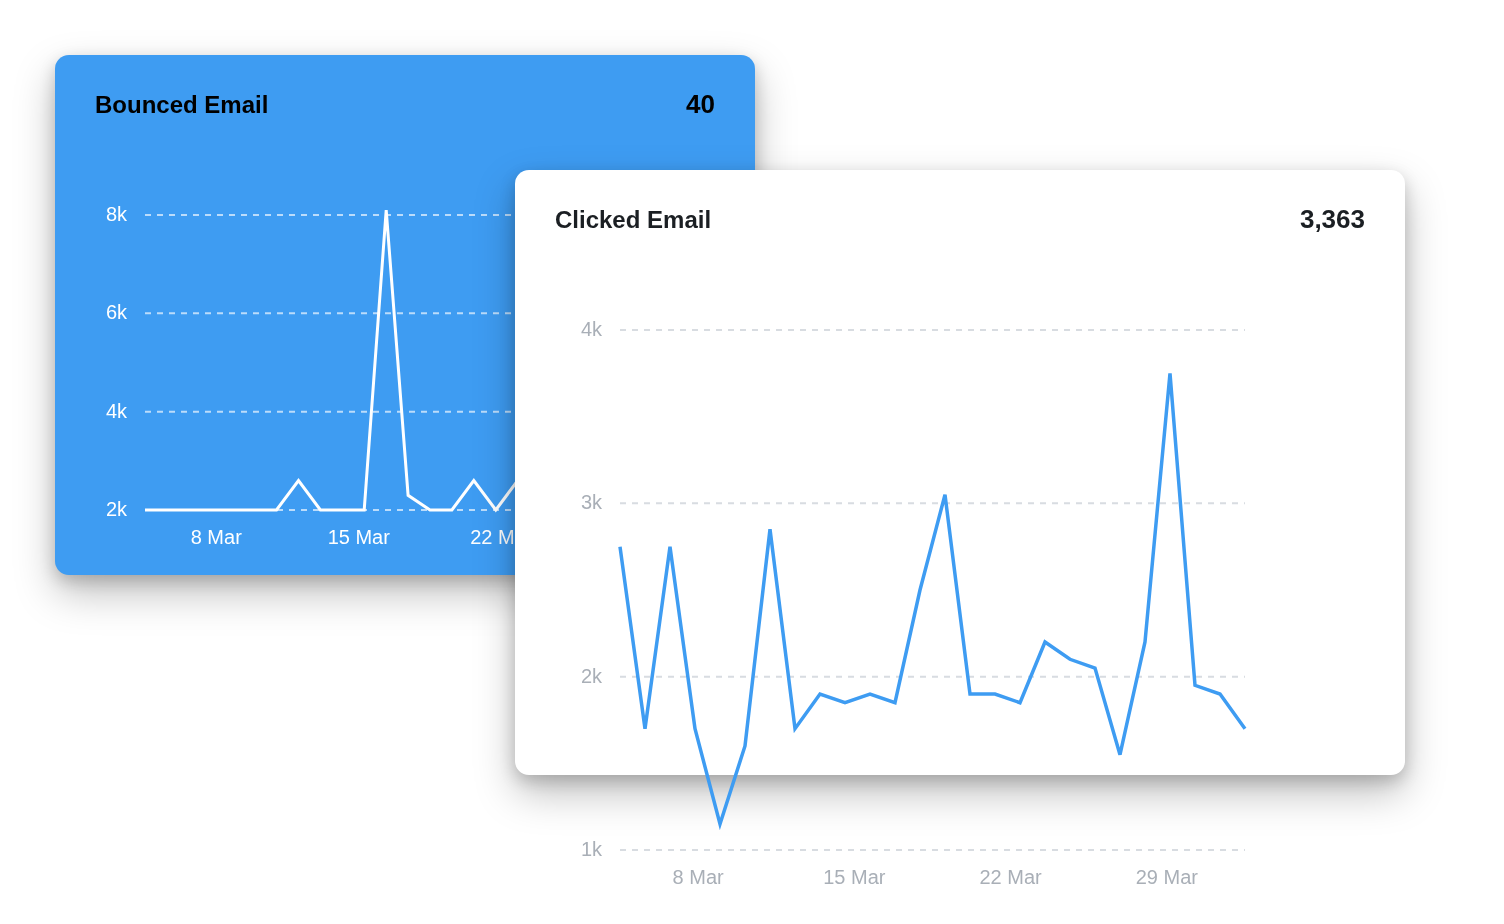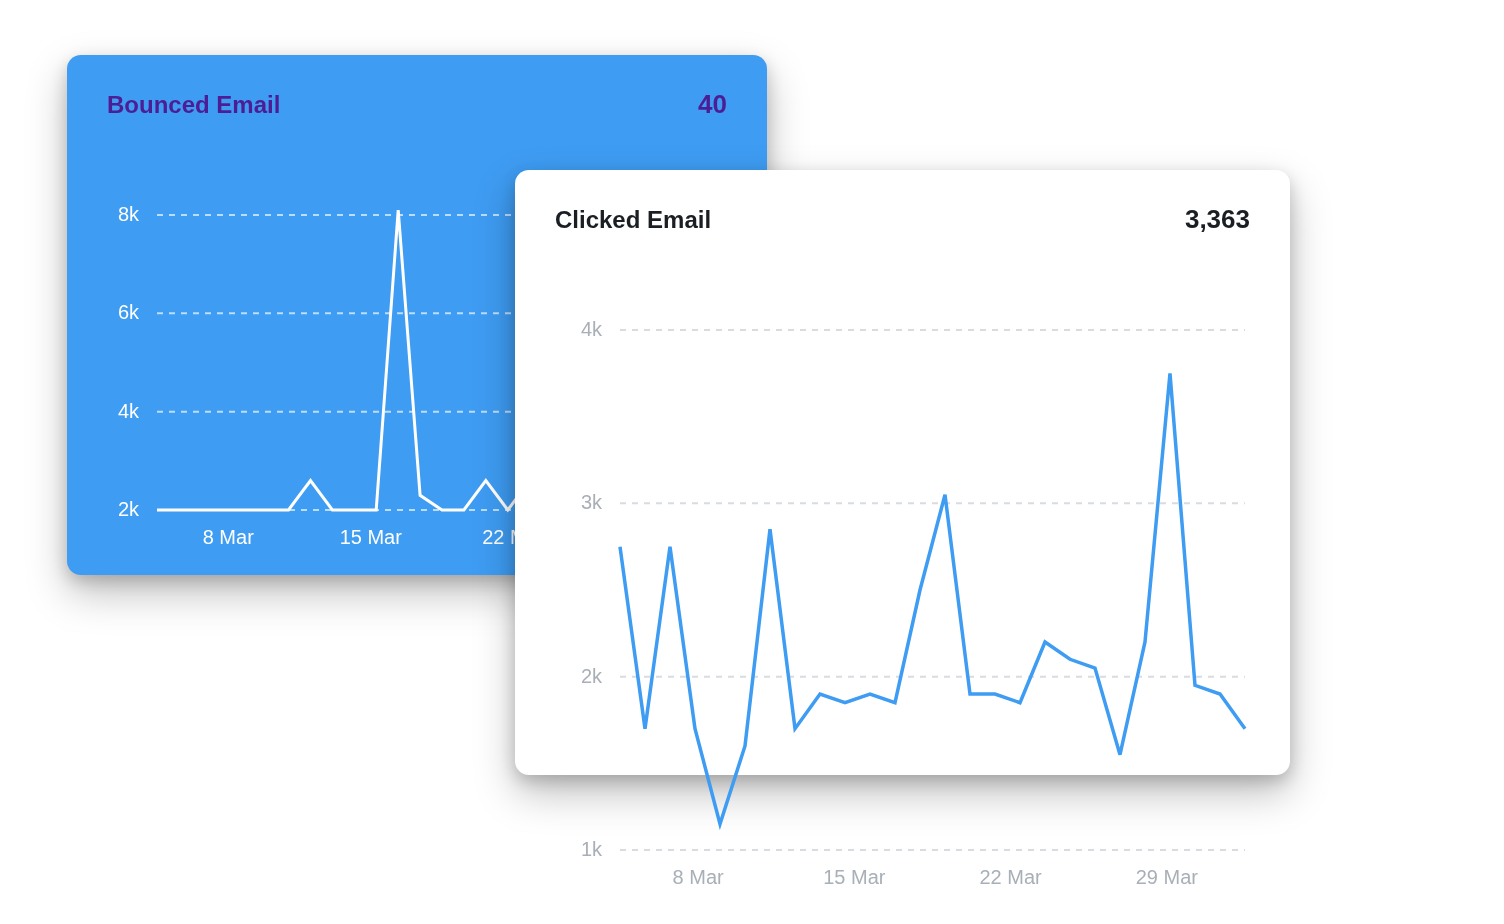--- a/index.html
+++ b/index.html
@@ -1,19 +1,19 @@
 <!DOCTYPE html>
 <html><head>
 <meta charset="utf-8">
 <style>
   html,body{margin:0;padding:0;width:1504px;height:924px;font-family:-apple-system,BlinkMacSystemFont,"Segoe UI",Helvetica,Arial,sans-serif;background:transparent;}
   .stage{position:relative;width:1504px;height:924px;}
   .card{position:absolute;border-radius:14px;box-shadow:0 18px 40px rgba(0,0,0,.25),0 6px 16px rgba(0,0,0,.18);}
-  .card-blue{left:67px;top:55px;width:700px;height:520px;background:#3e9cf2;color:#4c1d95;}
-  .card-white{left:515px;top:170px;width:775px;height:605px;background:#fff;color:#1f2328;}
+  .card-blue{left:55px;top:55px;width:700px;height:520px;background:#3e9cf2;color:#000000;}
+  .card-white{left:515px;top:170px;width:890px;height:605px;background:#fff;color:#1f2328;}
   .hdr{display:flex;justify-content:space-between;align-items:baseline;padding:34px 40px 0 40px;}
   .title{font-size:24px;font-weight:600;}
   .value{font-size:26px;font-weight:600;}
   .card-white .title{color:#1b1f23;}
   .card-white .value{color:#1b1f23;font-weight:700;margin-left:15px;}
   .plot{position:absolute;}
   .pl-blue{left:30px;top:150px;width:640px;height:355px;}
   .pl-white{left:45px;top:150px;width:695px;height:580px;}
   svg{display:block;}
   .grid-blue line{stroke:#ffffff;stroke-opacity:.65;stroke-dasharray:6 6;stroke-width:2;}

